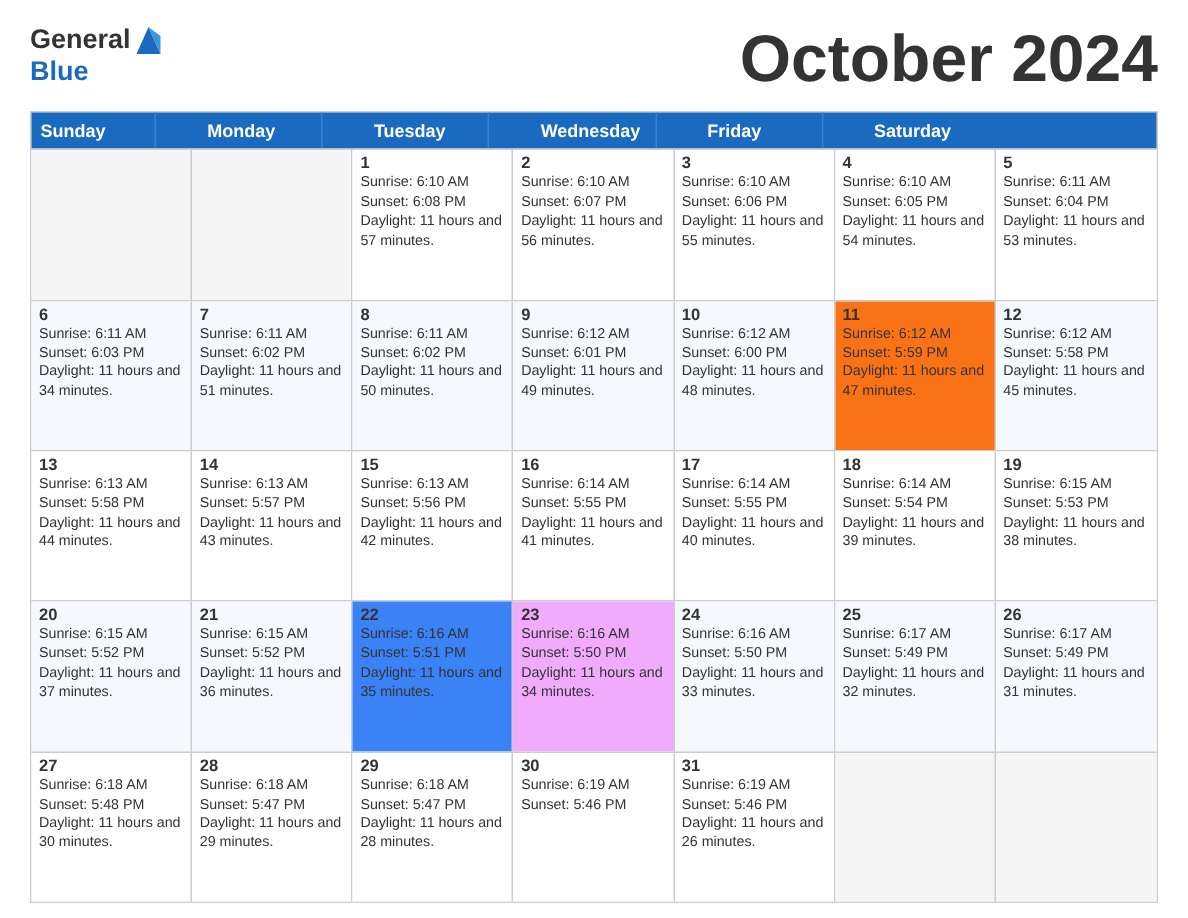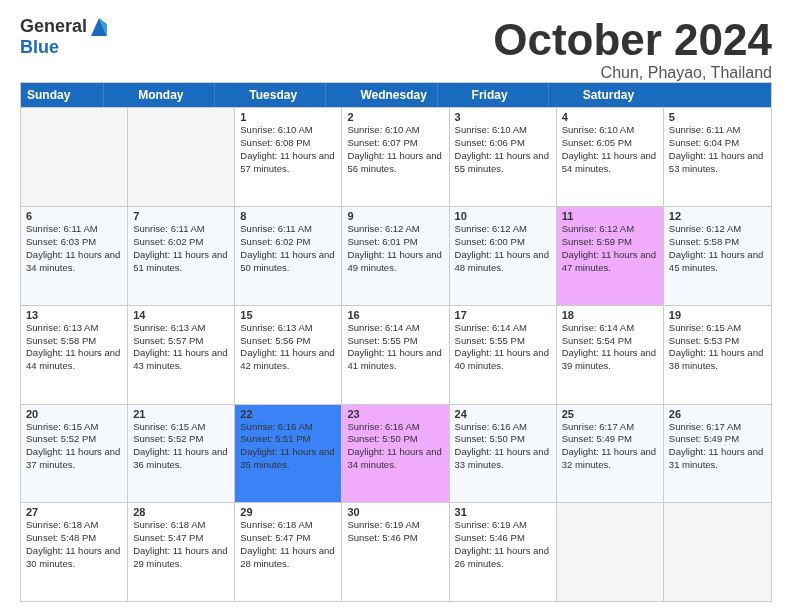--- a/index.html
+++ b/index.html
@@ -14,20 +14,21 @@
       width: 792px;
       height: 612px;
       padding: 16px 20px 10px 20px;
       display: flex;
       flex-direction: column;
     }
     .header {
       display: flex;
       justify-content: space-between;
       align-items: flex-start;
+      margin-bottom: 10px;
     }
     .logo {
       display: flex;
       align-items: center;
     }
     .logo-text {
       display: flex;
       flex-direction: column;
       line-height: 1.1;
     }
@@ -129,21 +130,20 @@
           <svg class="logo-icon" viewBox="0 0 20 24" xmlns="http://www.w3.org/2000/svg">
             <polygon points="2,22 18,22 10,4" fill="#1a6bbf"></polygon>
             <polygon points="10,4 18,22 18,10" fill="#3a9ad9"></polygon>
           </svg>
         </div>
         <span class="logo-blue">Blue</span>
       </div>
     </div>
     <div class="title-section">
       <div class="month-title">October 2024</div>
-      <div class="location">Chun, Phayao, Thailand</div>
     </div>
   </div>
 
   <div class="calendar">
     <div class="cal-header-row" id="cal-header">
         <div class="cal-header-cell">Sunday</div>
         <div class="cal-header-cell">Monday</div>
         <div class="cal-header-cell">Tuesday</div>
         <div class="cal-header-cell">Wednesday</div>
         <div class="cal-header-cell">Friday</div>
@@ -208,21 +208,21 @@
             <div class="cell-line">Sunrise: 6:12 AM</div>
             <div class="cell-line">Sunset: 6:01 PM</div>
             <div class="cell-line">Daylight: 11 hours and 49 minutes.</div>
           </div>
           <div class="cal-cell" style="background: rgb(245, 248, 252);">
             <div class="day-number">10</div>
             <div class="cell-line">Sunrise: 6:12 AM</div>
             <div class="cell-line">Sunset: 6:00 PM</div>
             <div class="cell-line">Daylight: 11 hours and 48 minutes.</div>
           </div>
-          <div class="cal-cell" style="background: #f0abfc;">
+          <div class="cal-cell" style="background: #f97316;">
             <div class="day-number">11</div>
             <div class="cell-line">Sunrise: 6:12 AM</div>
             <div class="cell-line">Sunset: 5:59 PM</div>
             <div class="cell-line">Daylight: 11 hours and 47 minutes.</div>
           </div>
           <div class="cal-cell" style="background: rgb(245, 248, 252);">
             <div class="day-number">12</div>
             <div class="cell-line">Sunrise: 6:12 AM</div>
             <div class="cell-line">Sunset: 5:58 PM</div>
             <div class="cell-line">Daylight: 11 hours and 45 minutes.</div>

